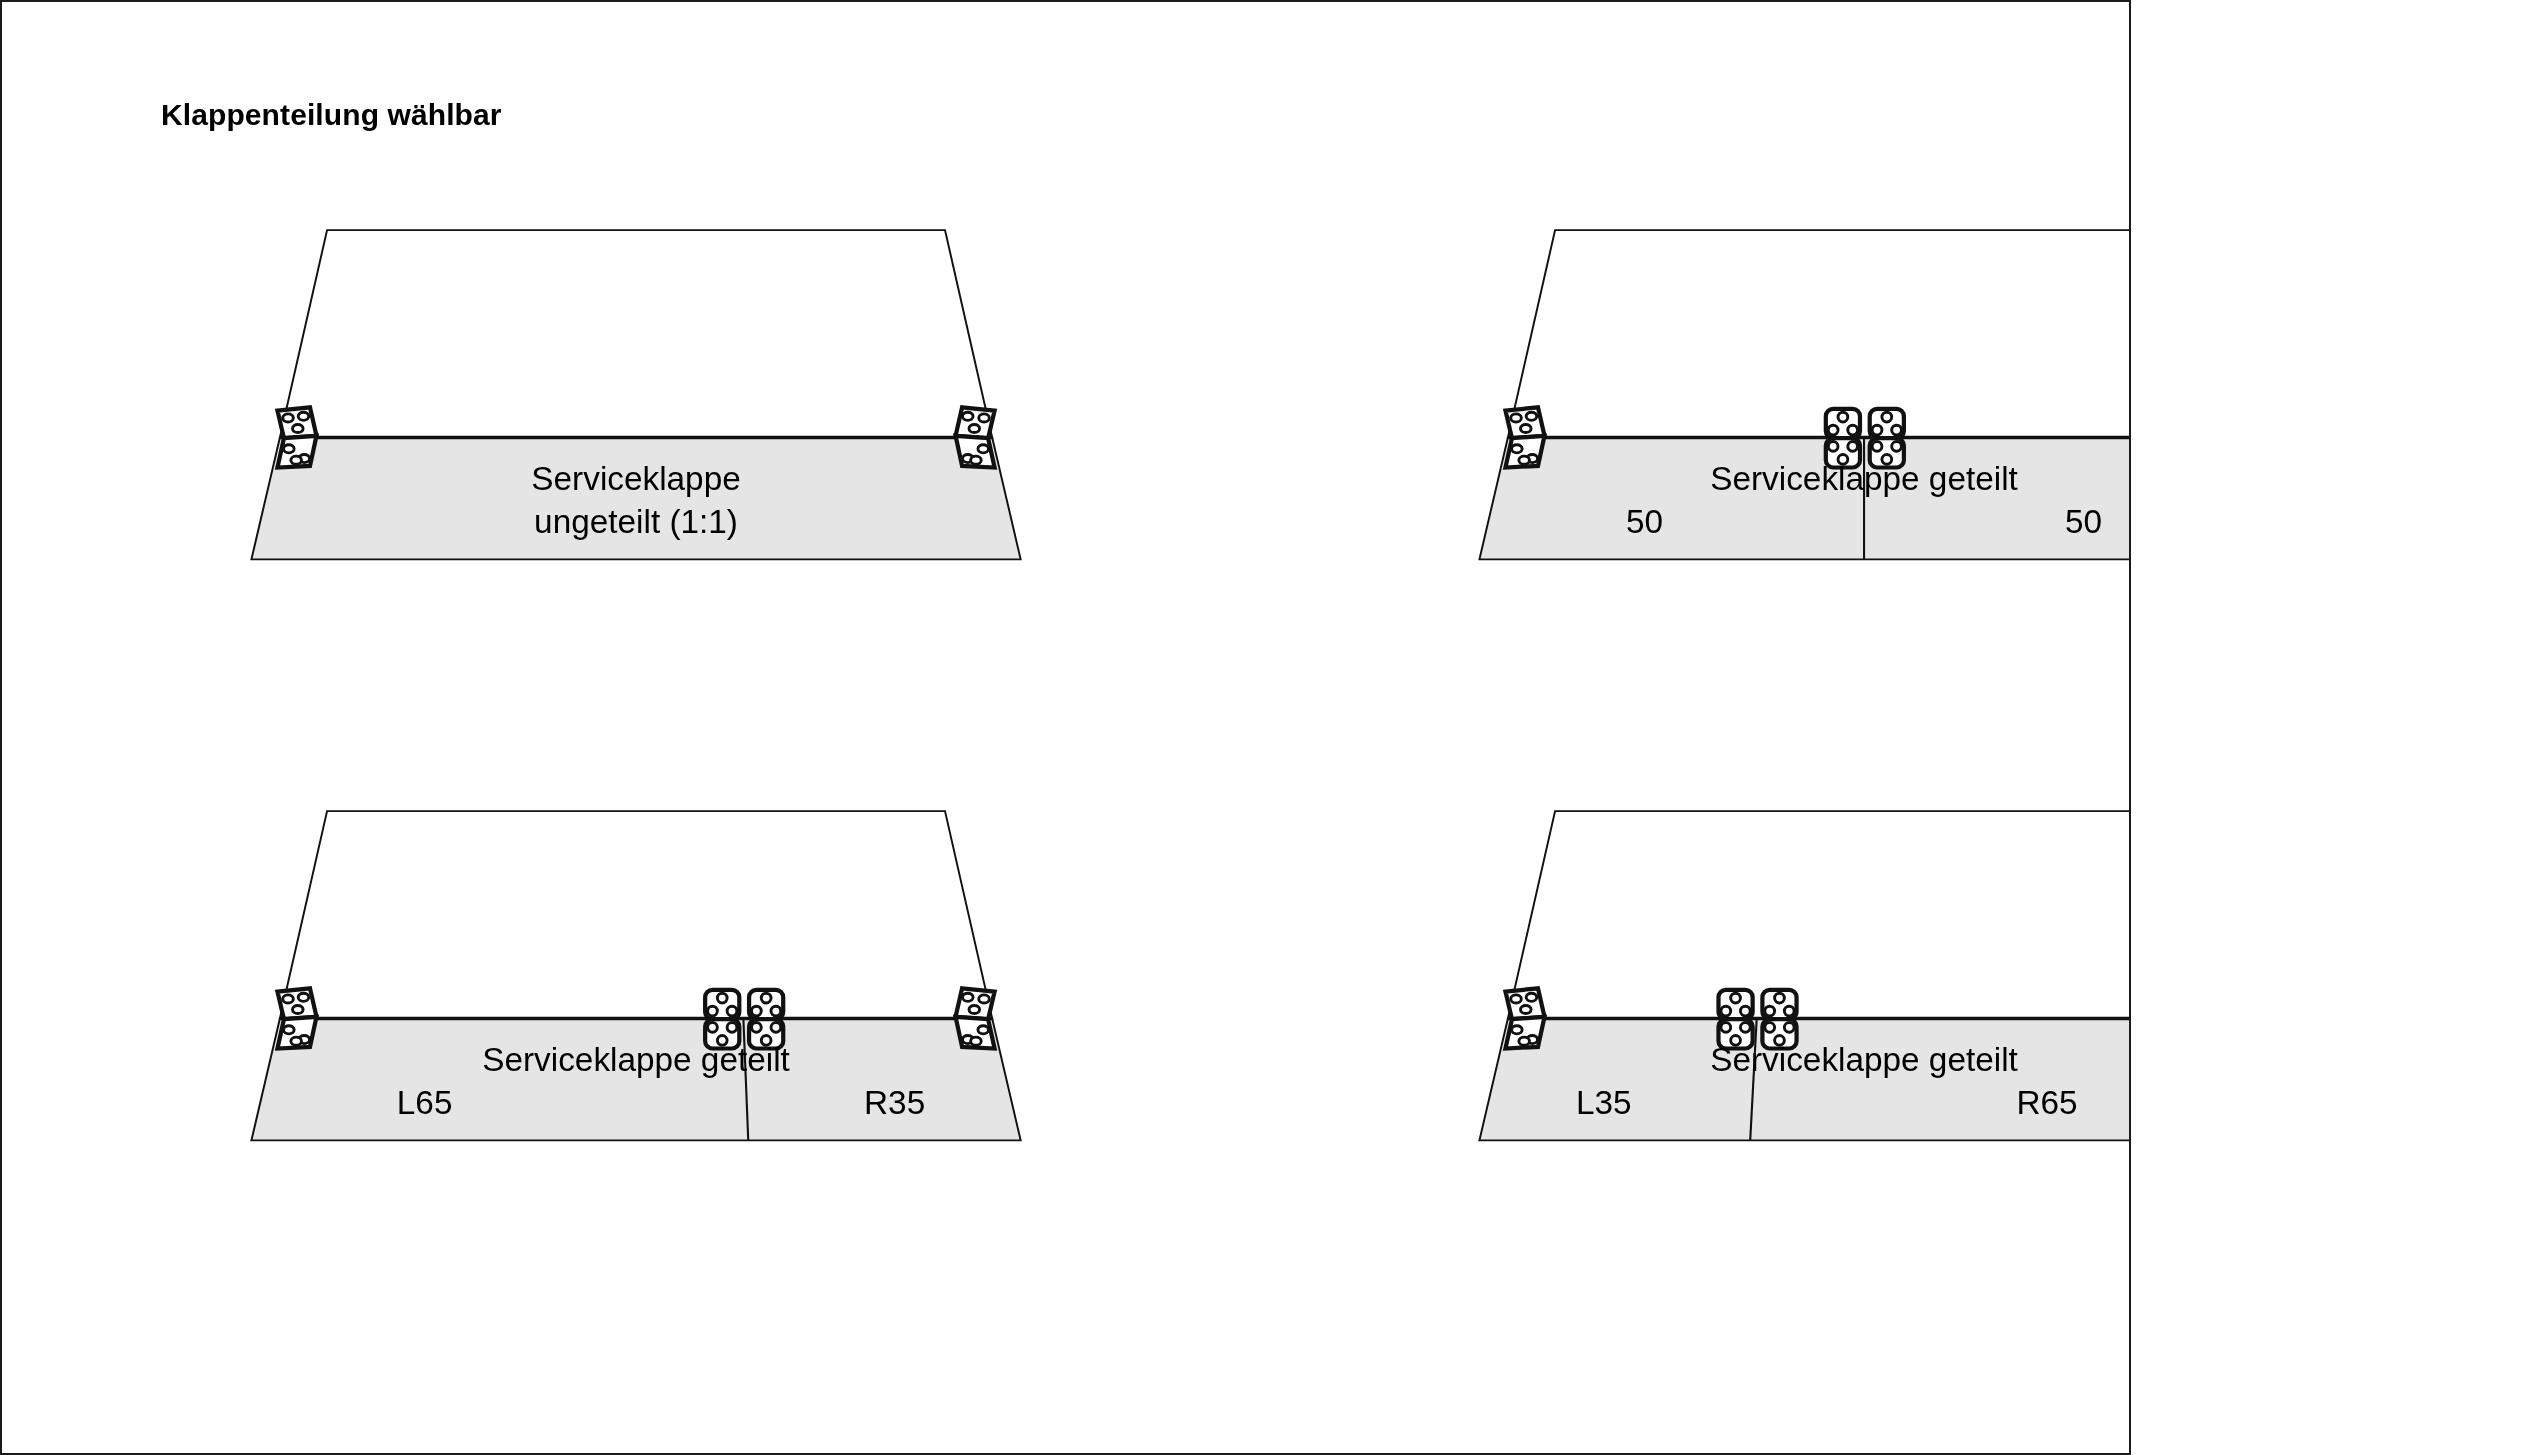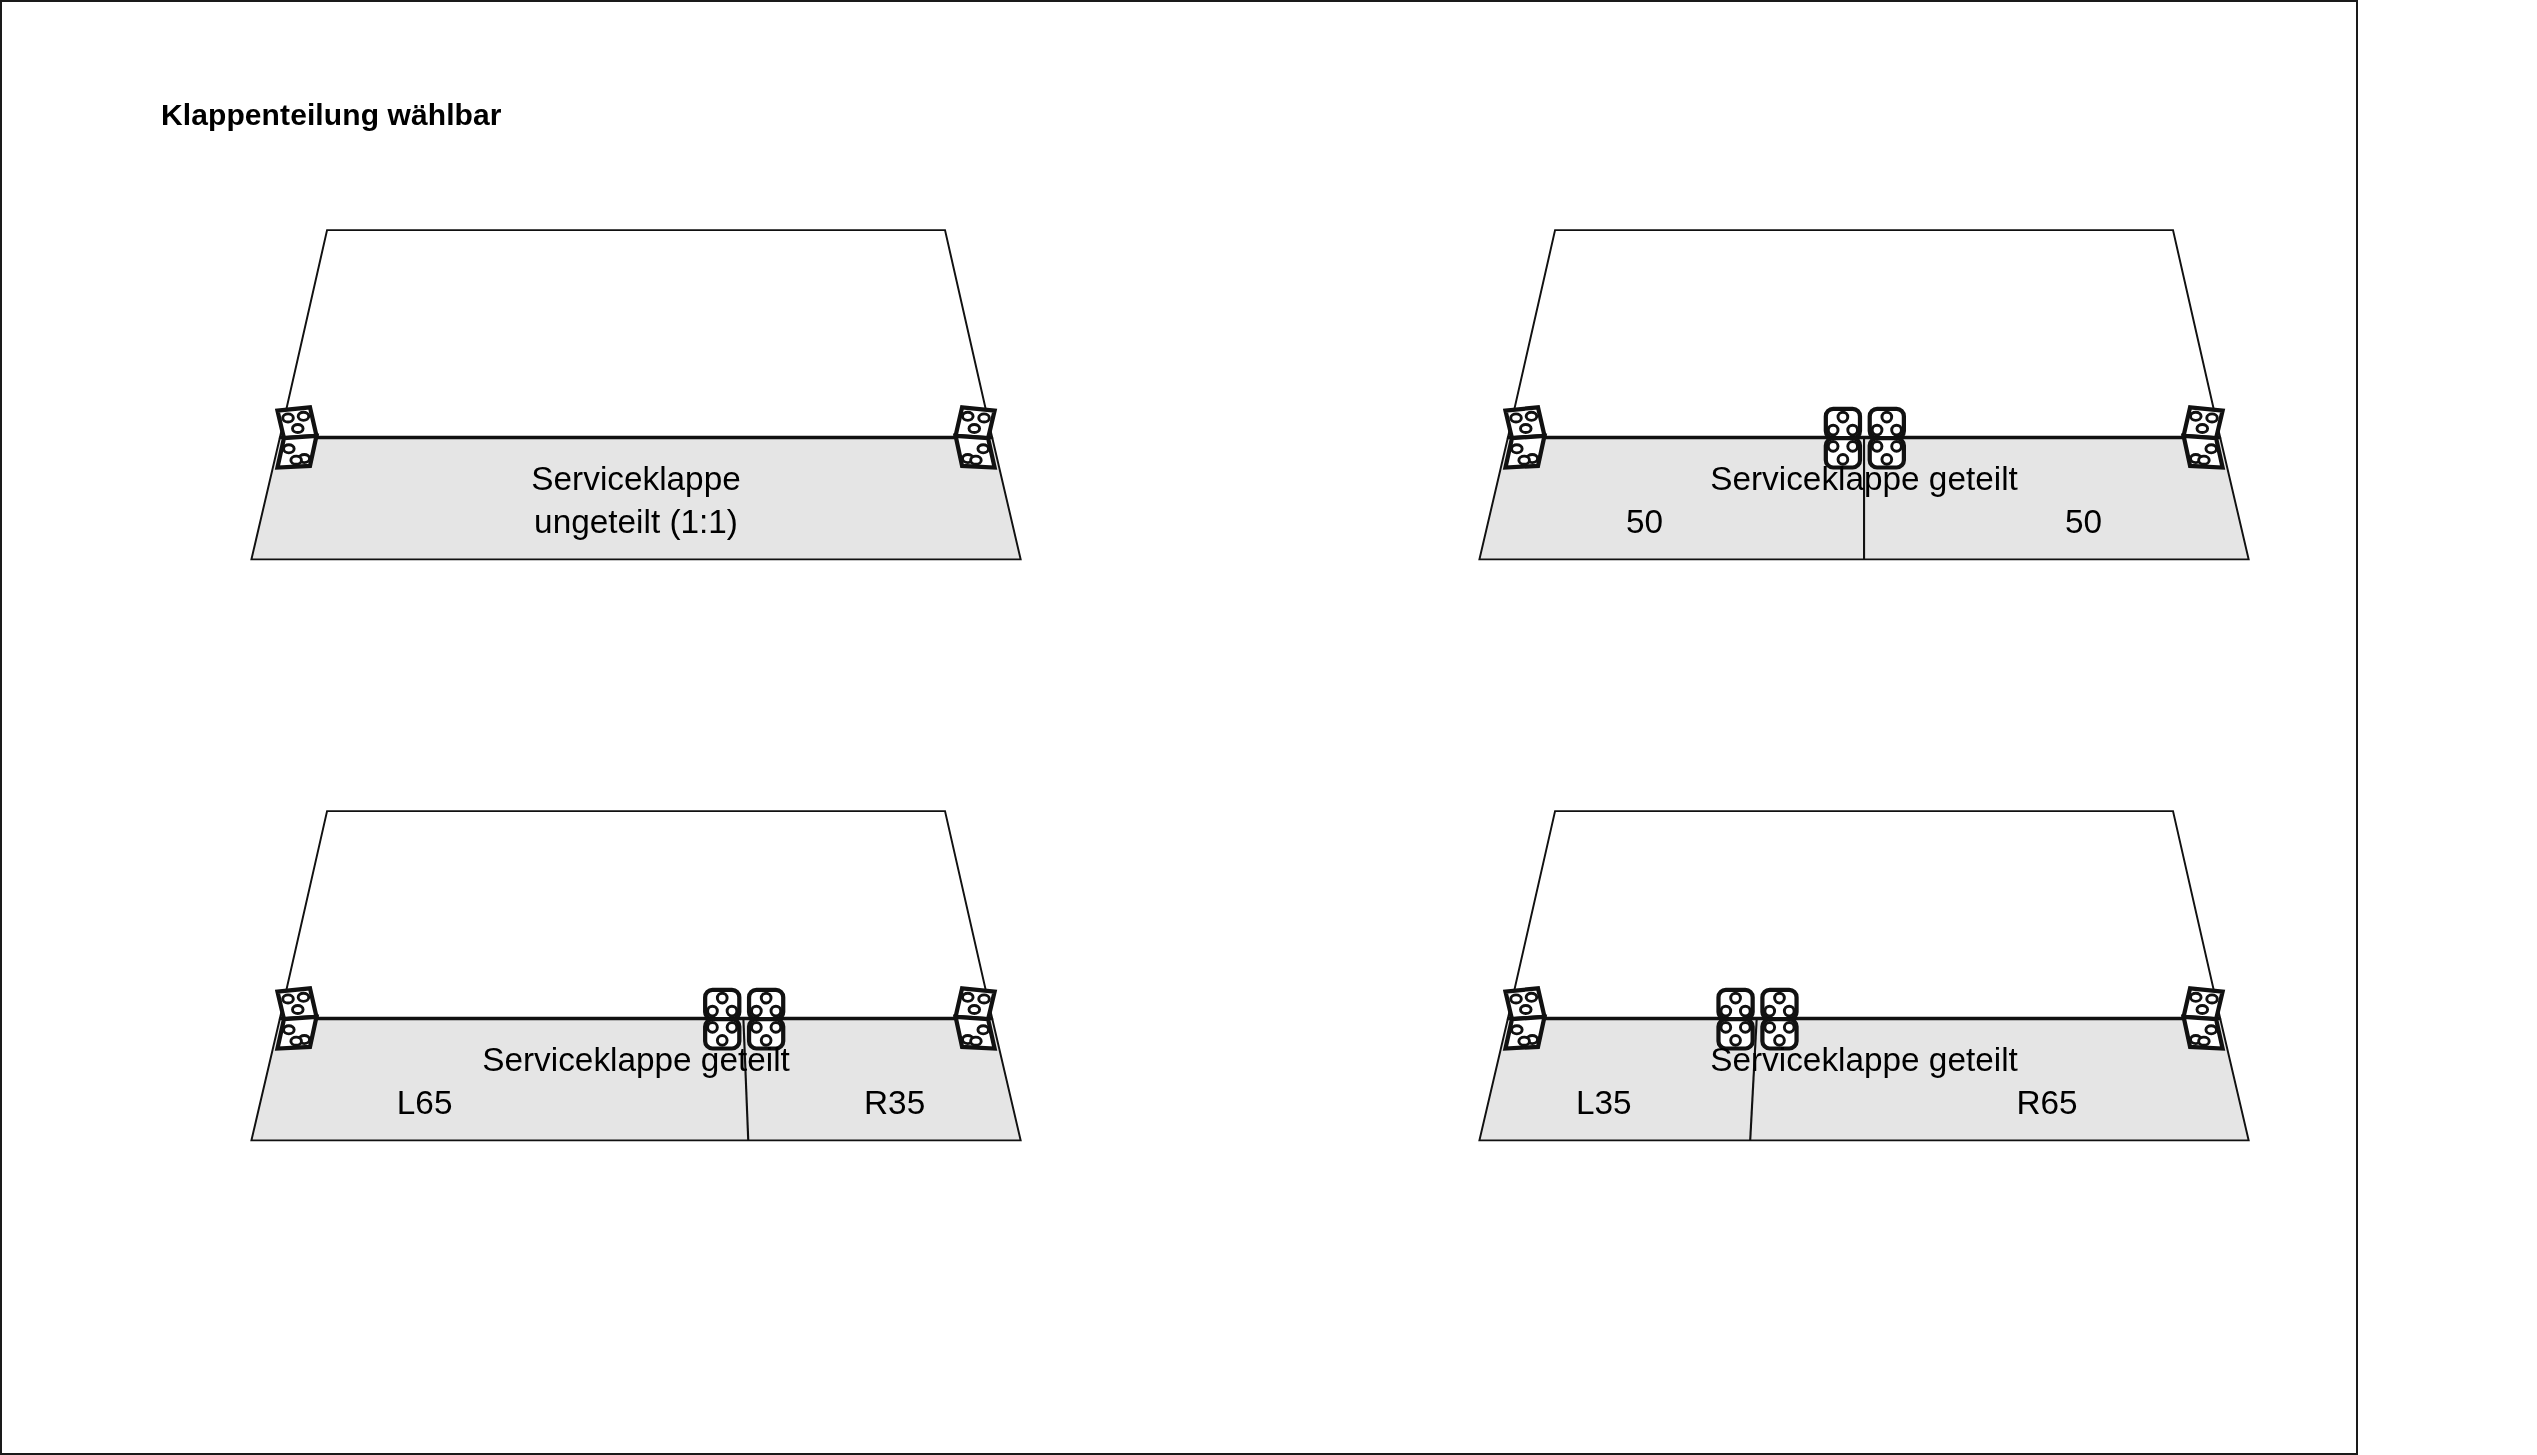--- a/index.html
+++ b/index.html
@@ -1,19 +1,19 @@
 <!DOCTYPE html>
 <html style="font-size:13px"><head>
 <meta charset="utf-8">
 <style>
   html,body{margin:0;padding:0;background:#ffffff;}
   body{font-family:"Liberation Sans","DejaVu Sans",sans-serif;}
   #page{
     position:relative;
-    width:2358px;height:1455px;
+    width:2131px;height:1455px;
     background:#ffffff;
     border:2.4px solid #1a1a1a;
     box-sizing:border-box;
     overflow:hidden;
   }
   #page-title{
     position:absolute;
     left:159px;top:96px;
     font-size:30px;
     font-weight:bold;

